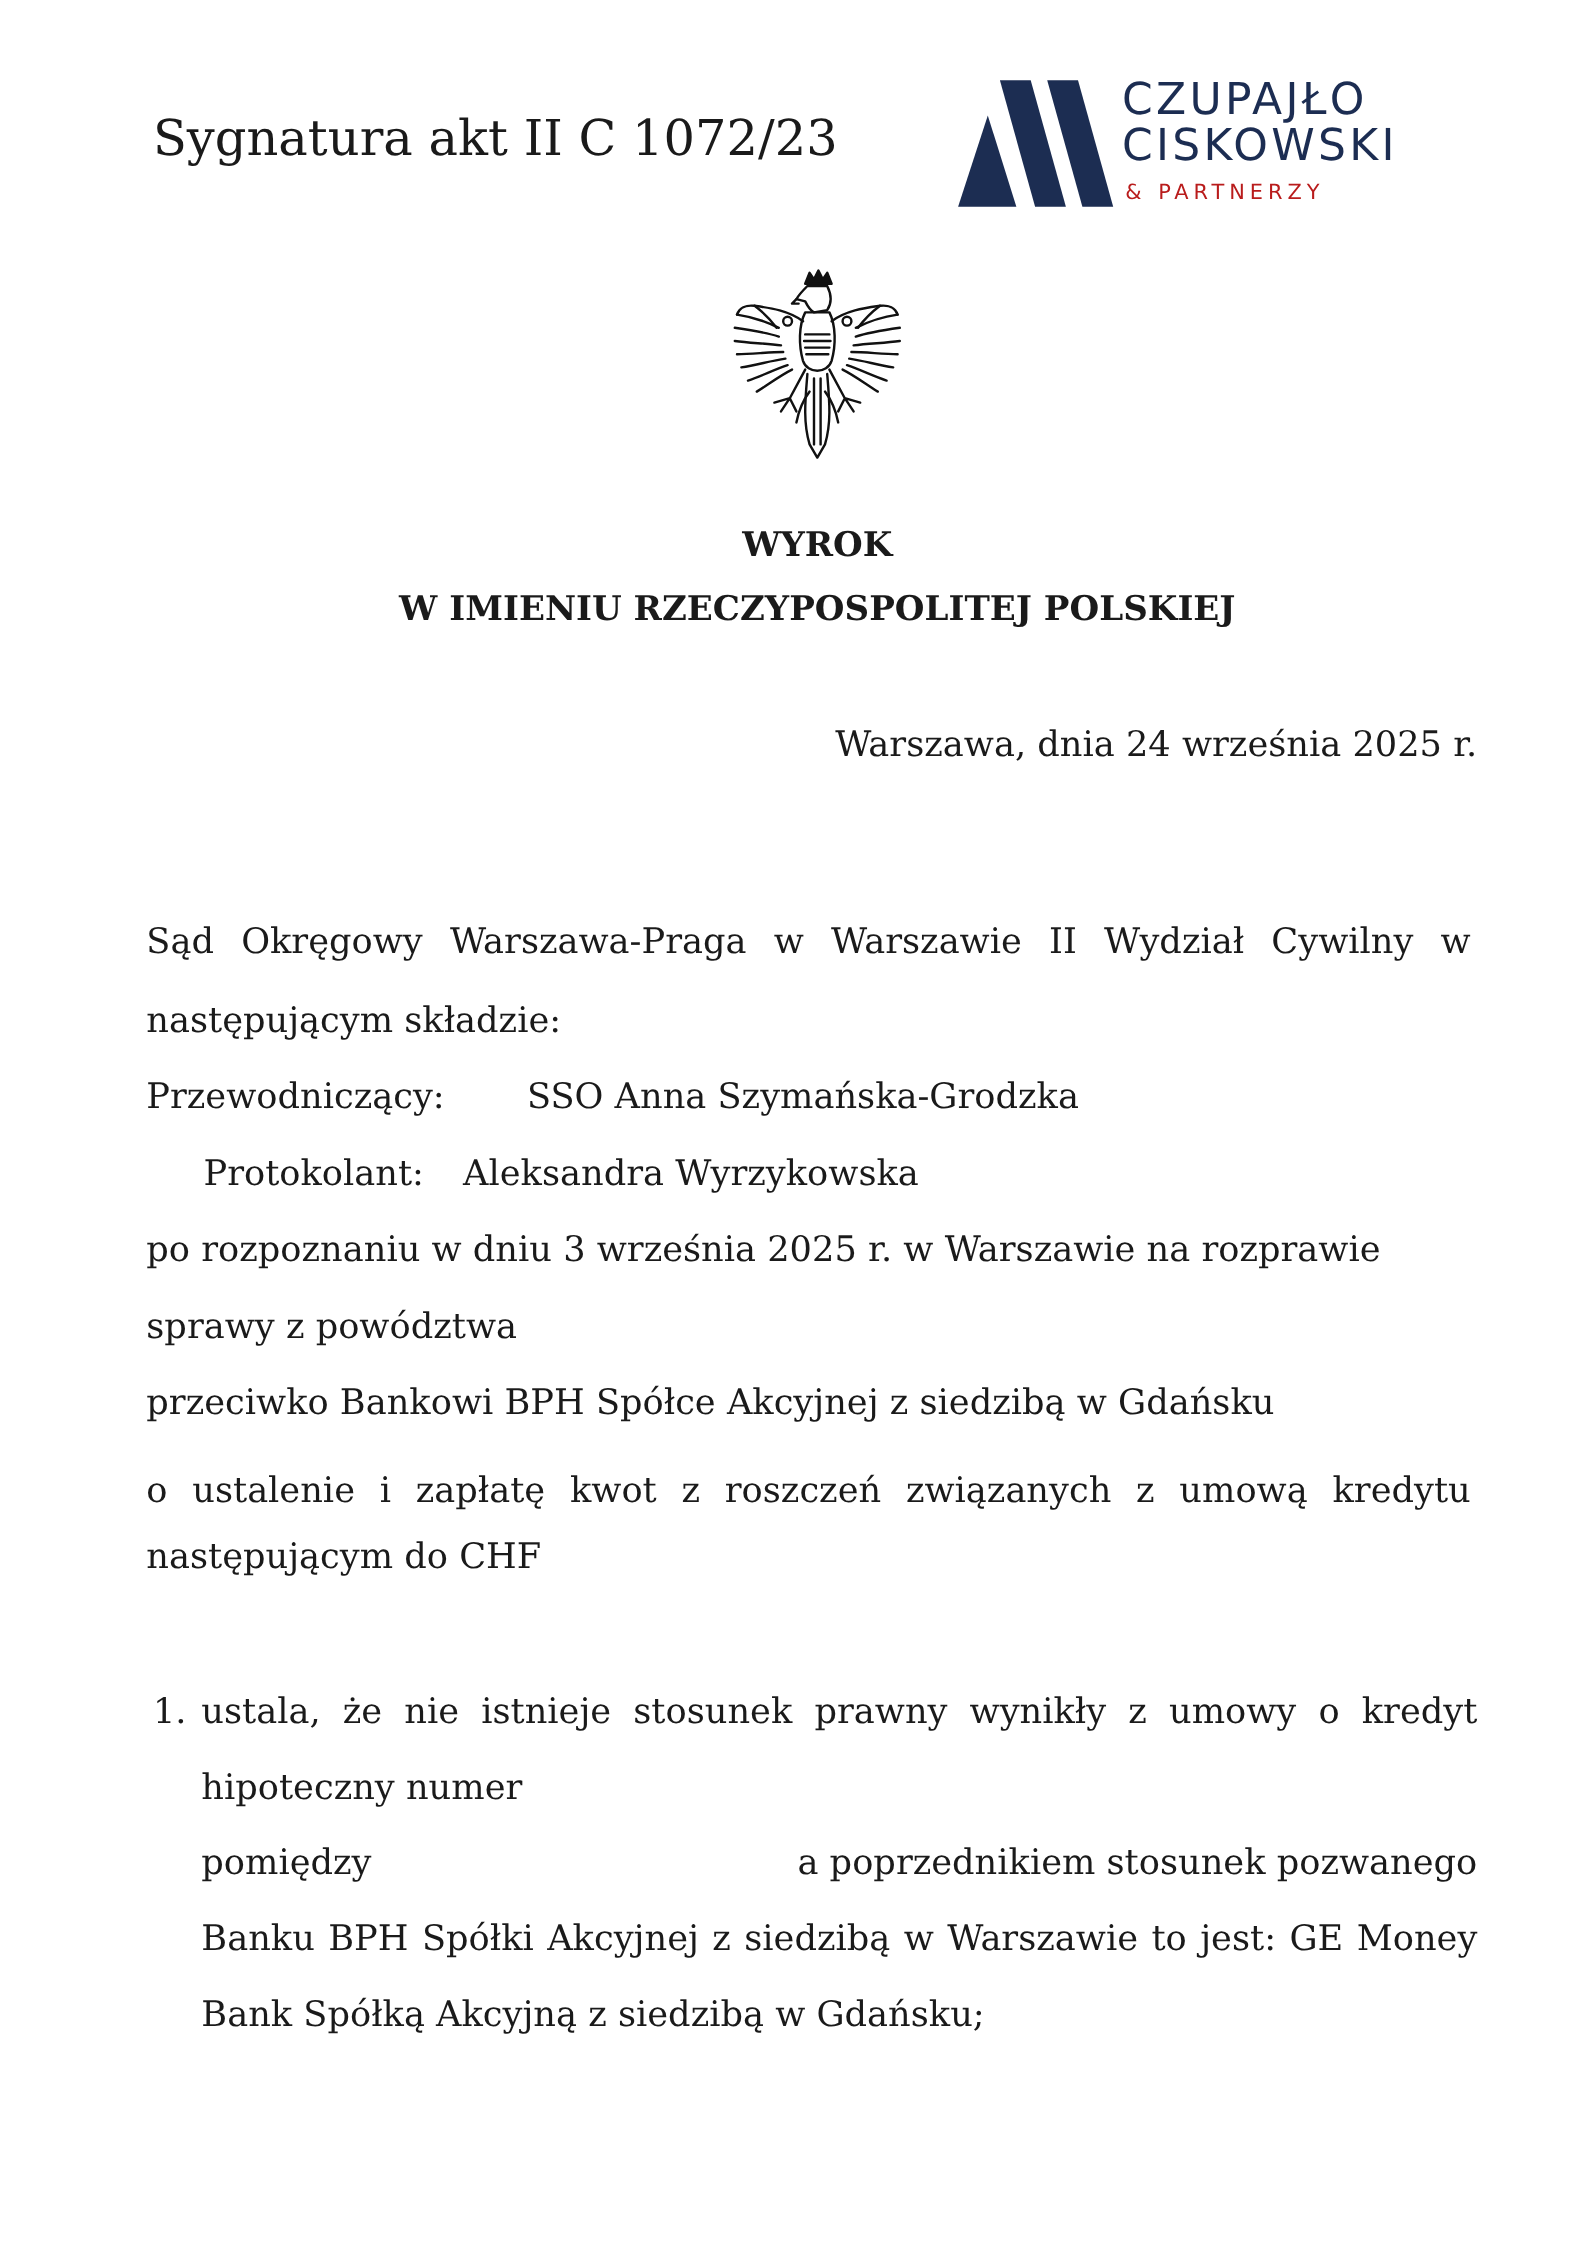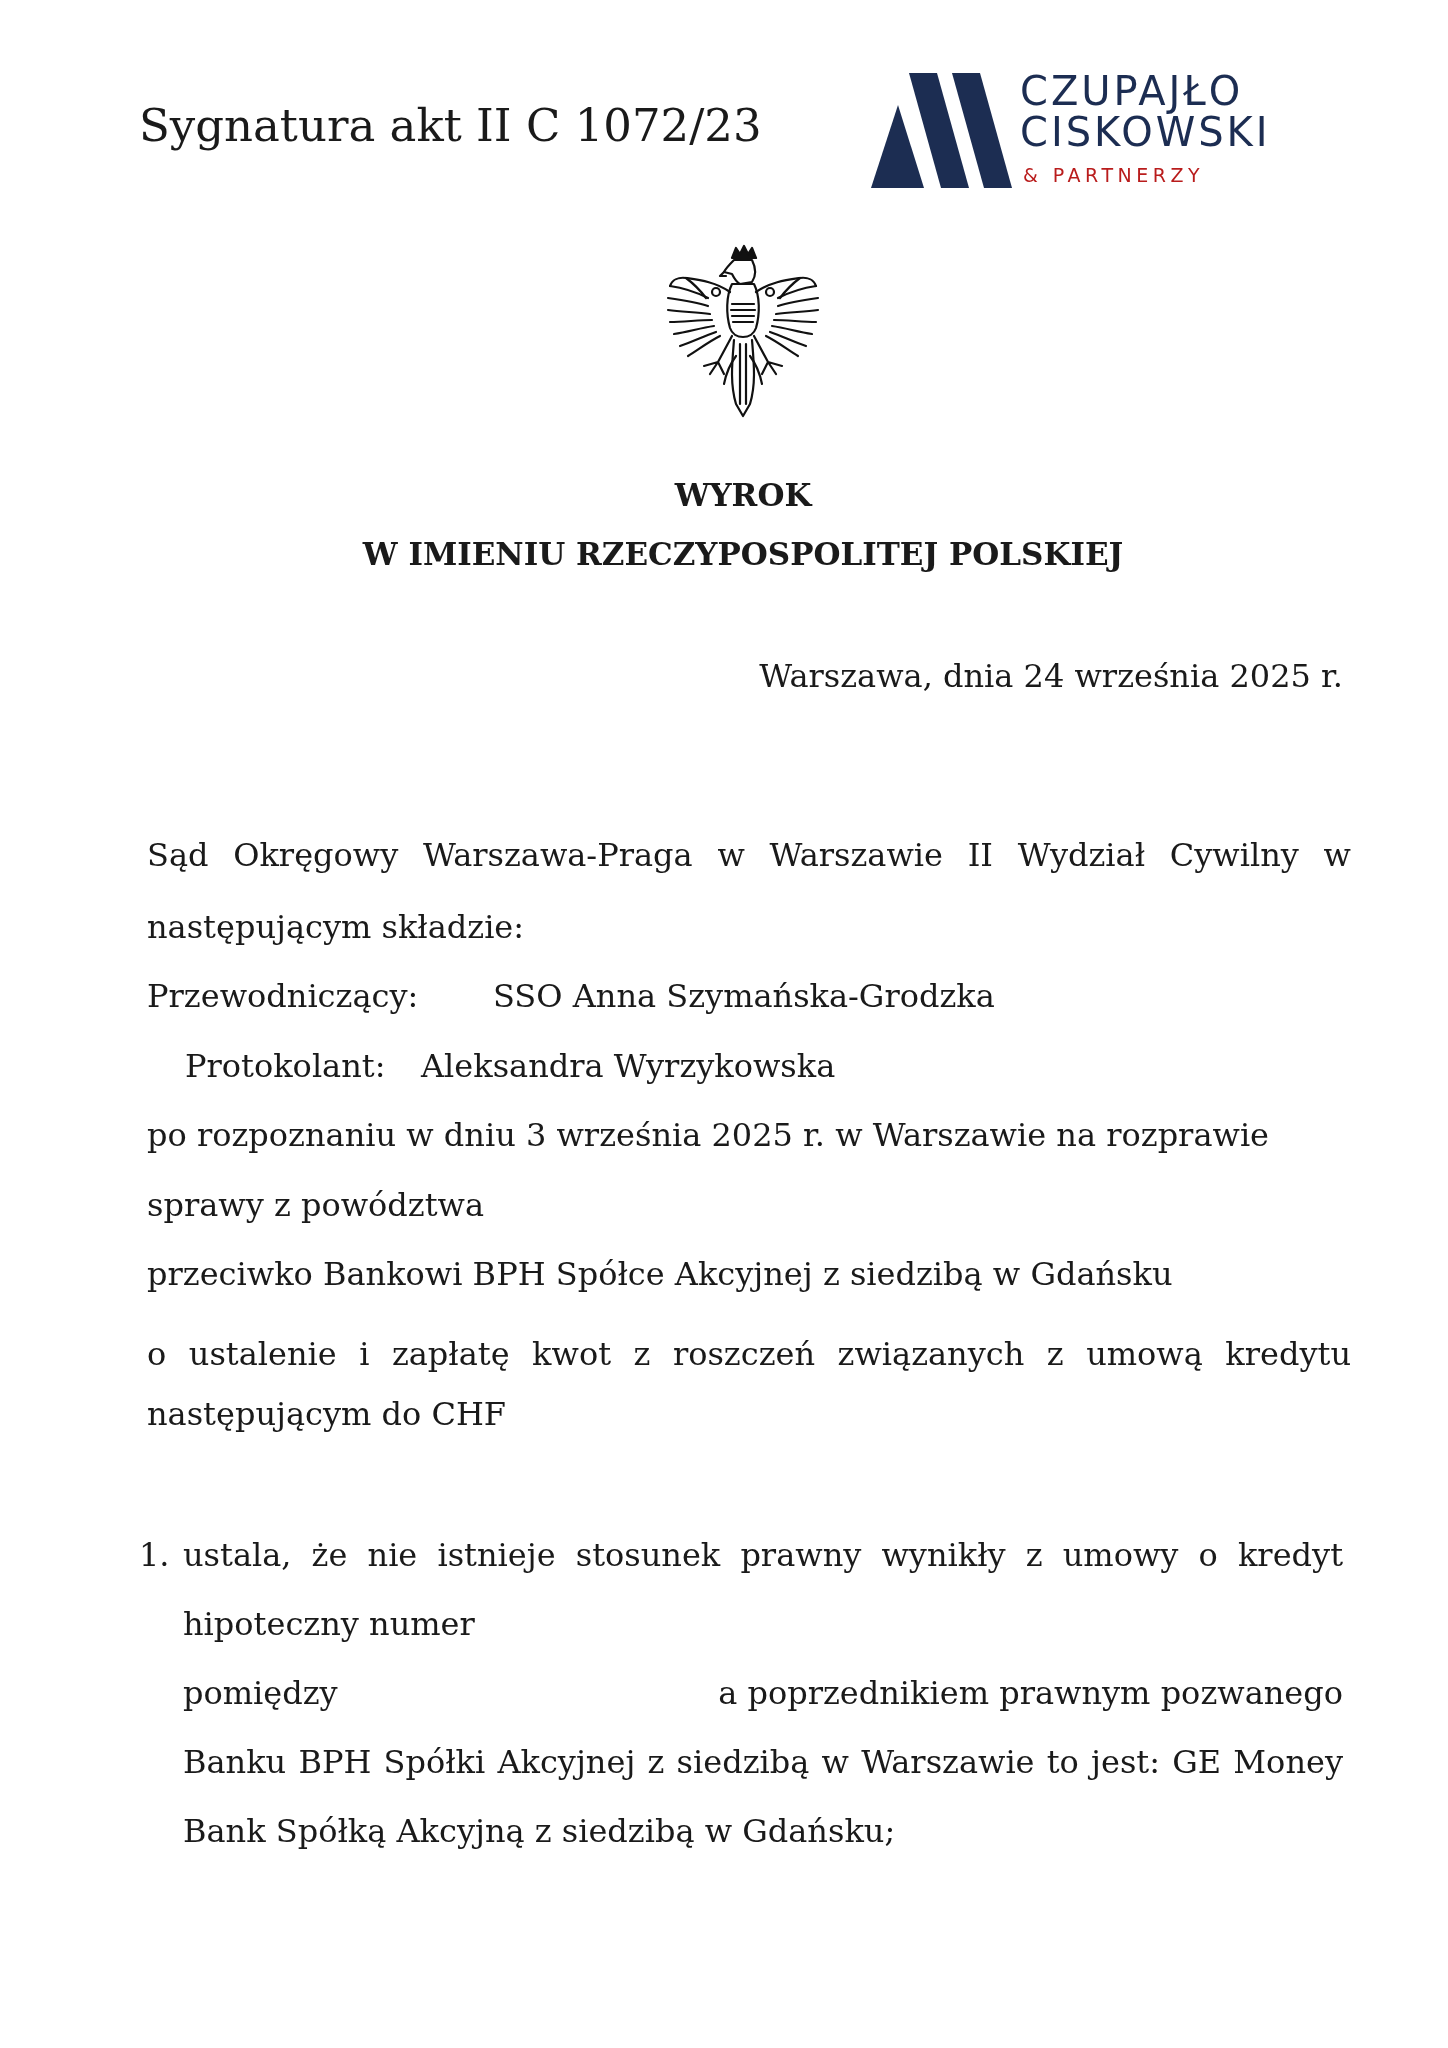--- a/index.html
+++ b/index.html
@@ -1,19 +1,19 @@
 <!DOCTYPE html>
 <html><head>
 <meta charset="utf-8">
 <style>
   html, body { margin: 0; padding: 0; background: #ffffff; }
   body { width: 1448px; height: 2048px; position: relative; overflow: hidden;
          font-family: "DejaVu Serif", "Liberation Serif", serif; color: #1a1a1a; }
   .abs { position: absolute; white-space: nowrap; }
-  .line { position: absolute; left: 147px; font-size: 32px; line-height: 40px; white-space: nowrap; }
+  .line { position: absolute; left: 133px; font-size: 32px; line-height: 40px; white-space: nowrap; }
   .just { width: 1204px; text-align: justify; text-align-last: justify; white-space: normal; }
   .sig { left: 139px; top: 104px; font-size: 45px; line-height: 44px; }
   .logo { position: absolute; left: 868px; top: 70px; width: 460px; height: 122px; }
   .logo-text1, .logo-text2 { position: absolute; left: 152px; font-family: "DejaVu Sans", "Liberation Sans", sans-serif;
          font-size: 40px; letter-spacing: 3px; color: #1c2d52; line-height: 42px; font-weight: normal; }
   .logo-text1 { top: 0px; }
   .logo-text2 { top: 41px; }
   .logo-text3 { position: absolute; left: 155px; top: 93px; font-family: "DejaVu Sans", "Liberation Sans", sans-serif;
          font-size: 19px; letter-spacing: 4.5px; color: #b91c1c; line-height: 24px; }
   .eagle { position: absolute; left: 660px; top: 244px; width: 166px; height: 176px; }
@@ -101,15 +101,15 @@
 <div class="line" style="top:1115px;">po rozpoznaniu w dniu 3 września 2025 r. w Warszawie na rozprawie</div>
 <div class="line" style="top:1185px;">sprawy z powództwa</div>
 <div class="line" style="top:1254px;">przeciwko Bankowi BPH Spółce Akcyjnej z siedzibą w Gdańsku</div>
 <div class="line just" style="top:1324px;margin-top:10px;">o ustalenie i zapłatę kwot z roszczeń związanych z umową kredytu</div>
 <div class="line" style="top:1394px;">następującym do CHF</div>
 
 <div class="num" style="top:1535px;">1.</div>
 <div class="li li-just" style="top:1535px;">ustala, że nie istnieje stosunek prawny wynikły z  umowy o kredyt</div>
 <div class="li" style="top:1604px;">hipoteczny numer</div>
 <div class="li" style="top:1673px;">pomiędzy</div>
-<div class="li" style="top:1673px; left:auto; right:105px;">a poprzednikiem prawnym pozwanego</div>
+<div class="li" style="top:1673px; left:auto; right:105px;">a poprzednikiem stosunek pozwanego</div>
 <div class="li li-just" style="top:1742px;">Banku BPH Spółki Akcyjnej z siedzibą w Warszawie to jest: GE Money</div>
 <div class="li" style="top:1811px;">Bank Spółką Akcyjną z siedzibą w Gdańsku;</div>
 
 </body></html>

